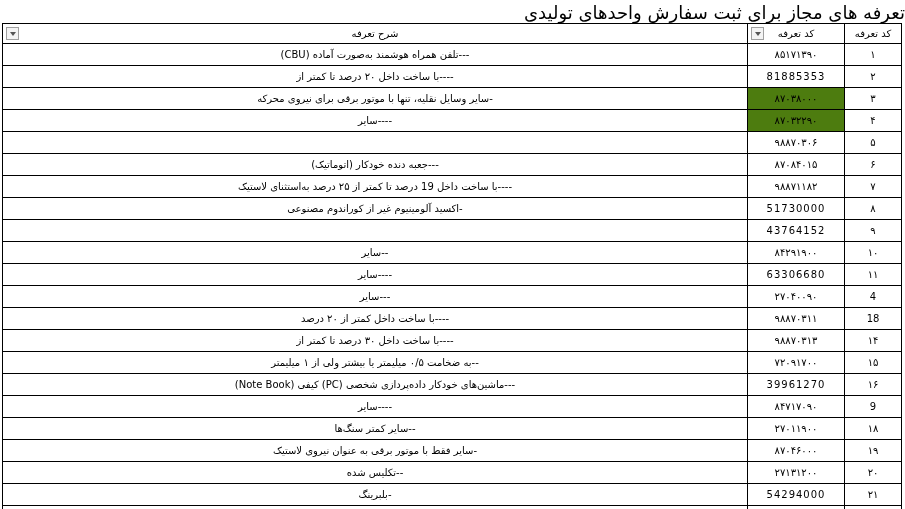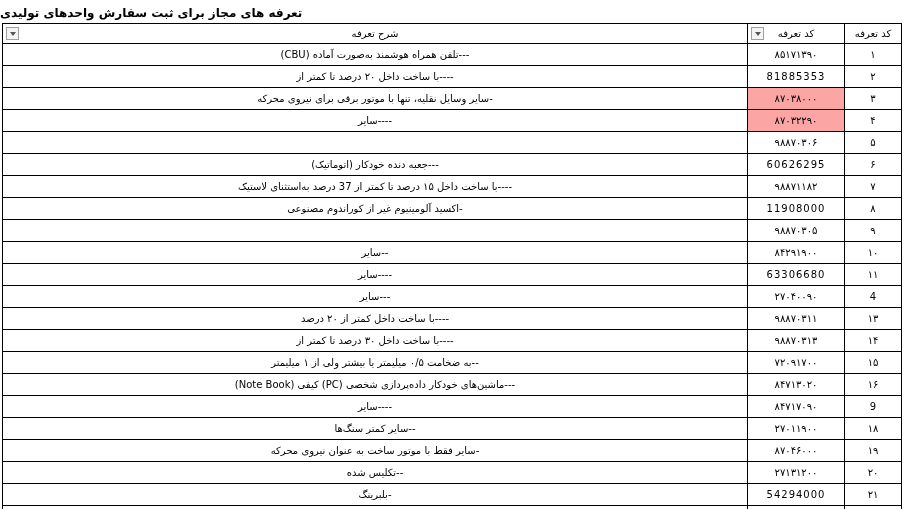--- a/index.html
+++ b/index.html
@@ -1,24 +1,24 @@
 <!DOCTYPE html>
 <html><head>
 <meta charset="utf-8">
 <style>
   html, body { margin:0; padding:0; background:#ffffff; }
   body { width:905px; height:509px; overflow:hidden; position:relative; font-family:"DejaVu Sans", sans-serif; color:#000; }
-  .title { position:absolute; left:0; top:0; width:905px; height:23px; text-align:left; font-weight:bold; font-size:12px; line-height:26px; direction:rtl; }
+  .title { position:absolute; left:0; top:0; width:905px; height:23px; text-align:right; font-weight:normal; font-size:18px; line-height:26px; direction:rtl; }
   table { position:absolute; left:2px; top:23px; border-collapse:collapse; table-layout:fixed; direction:rtl; }
   td { border:1px solid #000; height:21px; padding:0; font-size:10px; text-align:center; vertical-align:middle; white-space:nowrap; overflow:hidden; }
   td.c-num { width:56px; }
   td.c-code { width:96px; letter-spacing:1px; }
   td.c-desc { width:744px; }
   tr.hdr td { height:19px; }
-  .hl { background:#fca5a5; }
+  .hl { background:#4d7c0f; }
   .dd { position:absolute; top:3px; width:13px; height:13px; border:1px solid #a0a0a0; background:#f4f4f4; box-sizing:border-box; }
   .dd::after { content:""; position:absolute; left:3px; top:4px; border-left:3px solid transparent; border-right:3px solid transparent; border-top:4px solid #555; }
   .cell-rel { position:relative;text-align:center; }
 </style>
 </head>
 <body>
 
 <div class="title">تعرفه های مجاز برای ثبت سفارش واحدهای تولیدی</div>
 
 <table>
@@ -54,87 +54,87 @@
         <td class="c-code hl">۸۷۰۳۲۲۹۰</td>
         <td class="c-desc">----سایر</td>
       </tr>
       <tr>
         <td class="c-num">۵</td>
         <td class="c-code">۹۸۸۷۰۳۰۶</td>
         <td class="c-desc"></td>
       </tr>
       <tr>
         <td class="c-num">۶</td>
-        <td class="c-code">60626295</td>
+        <td class="c-code">۸۷۰۸۴۰۱۵</td>
         <td class="c-desc">---جعبه دنده خودکار (اتوماتیک)</td>
       </tr>
       <tr>
         <td class="c-num">۷</td>
         <td class="c-code">۹۸۸۷۱۱۸۲</td>
-        <td class="c-desc">----با ساخت داخل ۱۵ درصد تا کمتر از 37 درصد به‌استثنای لاستیک</td>
+        <td class="c-desc">----با ساخت داخل 19 درصد تا کمتر از ۲۵ درصد به‌استثنای لاستیک</td>
       </tr>
       <tr>
         <td class="c-num">۸</td>
-        <td class="c-code">11908000</td>
+        <td class="c-code">51730000</td>
         <td class="c-desc">-اکسید آلومینیوم غیر از کوراندوم مصنوعی</td>
       </tr>
       <tr>
         <td class="c-num">۹</td>
-        <td class="c-code">۹۸۸۷۰۳۰۵</td>
+        <td class="c-code">43764152</td>
         <td class="c-desc"></td>
       </tr>
       <tr>
         <td class="c-num">۱۰</td>
         <td class="c-code">۸۴۲۹۱۹۰۰</td>
         <td class="c-desc">--سایر</td>
       </tr>
       <tr>
         <td class="c-num">۱۱</td>
         <td class="c-code">63306680</td>
         <td class="c-desc">----سایر</td>
       </tr>
       <tr>
         <td class="c-num">4</td>
         <td class="c-code">۲۷۰۴۰۰۹۰</td>
         <td class="c-desc">---سایر</td>
       </tr>
       <tr>
-        <td class="c-num">۱۳</td>
+        <td class="c-num">18</td>
         <td class="c-code">۹۸۸۷۰۳۱۱</td>
         <td class="c-desc">----با ساخت داخل کمتر از ۲۰ درصد</td>
       </tr>
       <tr>
         <td class="c-num">۱۴</td>
         <td class="c-code">۹۸۸۷۰۳۱۳</td>
         <td class="c-desc">----با ساخت داخل ۳۰ درصد تا کمتر از</td>
       </tr>
       <tr>
         <td class="c-num">۱۵</td>
         <td class="c-code">۷۲۰۹۱۷۰۰</td>
         <td class="c-desc">--به ضخامت ۰/۵ میلیمتر یا بیشتر ولی از ۱ میلیمتر</td>
       </tr>
       <tr>
         <td class="c-num">۱۶</td>
-        <td class="c-code">۸۴۷۱۳۰۲۰</td>
+        <td class="c-code">39961270</td>
         <td class="c-desc">---ماشین‌های خودکار داده‌پردازی شخصی (PC) کیفی (Note Book)</td>
       </tr>
       <tr>
         <td class="c-num">9</td>
         <td class="c-code">۸۴۷۱۷۰۹۰</td>
         <td class="c-desc">----سایر</td>
       </tr>
       <tr>
         <td class="c-num">۱۸</td>
         <td class="c-code">۲۷۰۱۱۹۰۰</td>
         <td class="c-desc">--سایر کمتر سنگ‌ها</td>
       </tr>
       <tr>
         <td class="c-num">۱۹</td>
         <td class="c-code">۸۷۰۴۶۰۰۰</td>
-        <td class="c-desc">-سایر فقط با موتور ساخت به عنوان نیروی محرکه</td>
+        <td class="c-desc">-سایر فقط با موتور برقی به عنوان نیروی لاستیک</td>
       </tr>
       <tr>
         <td class="c-num">۲۰</td>
         <td class="c-code">۲۷۱۳۱۲۰۰</td>
         <td class="c-desc">--تکلیس شده</td>
       </tr>
       <tr>
         <td class="c-num">۲۱</td>
         <td class="c-code">54294000</td>
         <td class="c-desc">-بلبرینگ</td>

